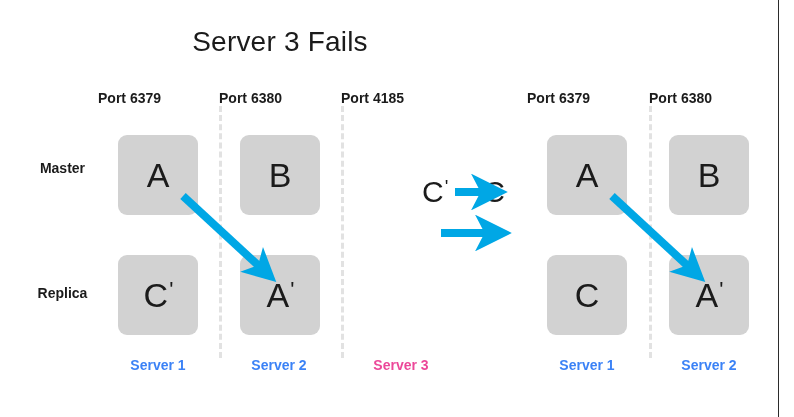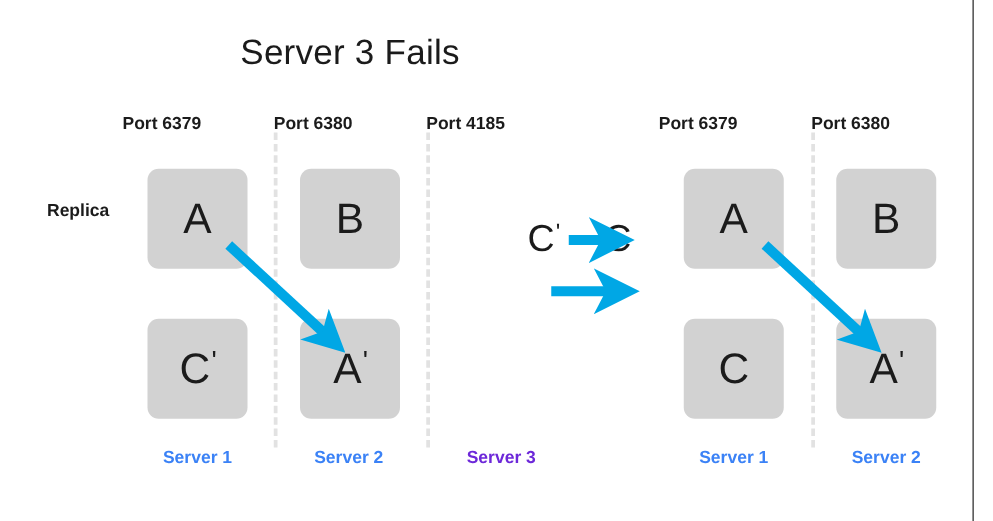--- a/index.html
+++ b/index.html
@@ -54,21 +54,21 @@
     position: absolute;
     top: 357px;
     width: 120px;
     text-align: center;
     font-size: 14px;
     font-weight: bold;
     color: #3b82f6;
     white-space: nowrap;
   }
   .server-label.dim {
-    color: #6d28d9;
+    color: #ec4899;
   }
   
   .row-label {
     position: absolute;
     left: 10px;
     width: 105px;
     text-align: center;
     font-size: 14px;
     font-weight: bold;
     color: #1b1b1b;
@@ -138,21 +138,22 @@
 </style>
 </head>
 <body>
 
 <div class="slide">
 
   <div class="right-rule"></div>
 
   <div class="title">Server 3 Fails</div>
 
-  <div class="row-label master">Replica</div>
+  <div class="row-label master">Master</div>
+  <div class="row-label replica">Replica</div>
 
   <div class="port-label" style="left:98px;">Port 6379</div>
   <div class="port-label" style="left:219px;">Port 6380</div>
   <div class="port-label" style="left:341px;">Port 4185</div>
 
   <div class="divider" style="left:219px;"></div>
   <div class="divider" style="left:341px;"></div>
 
   <div class="node" style="left:118px; top:135px;">
     <span class="glyph"><span>A</span></span>

